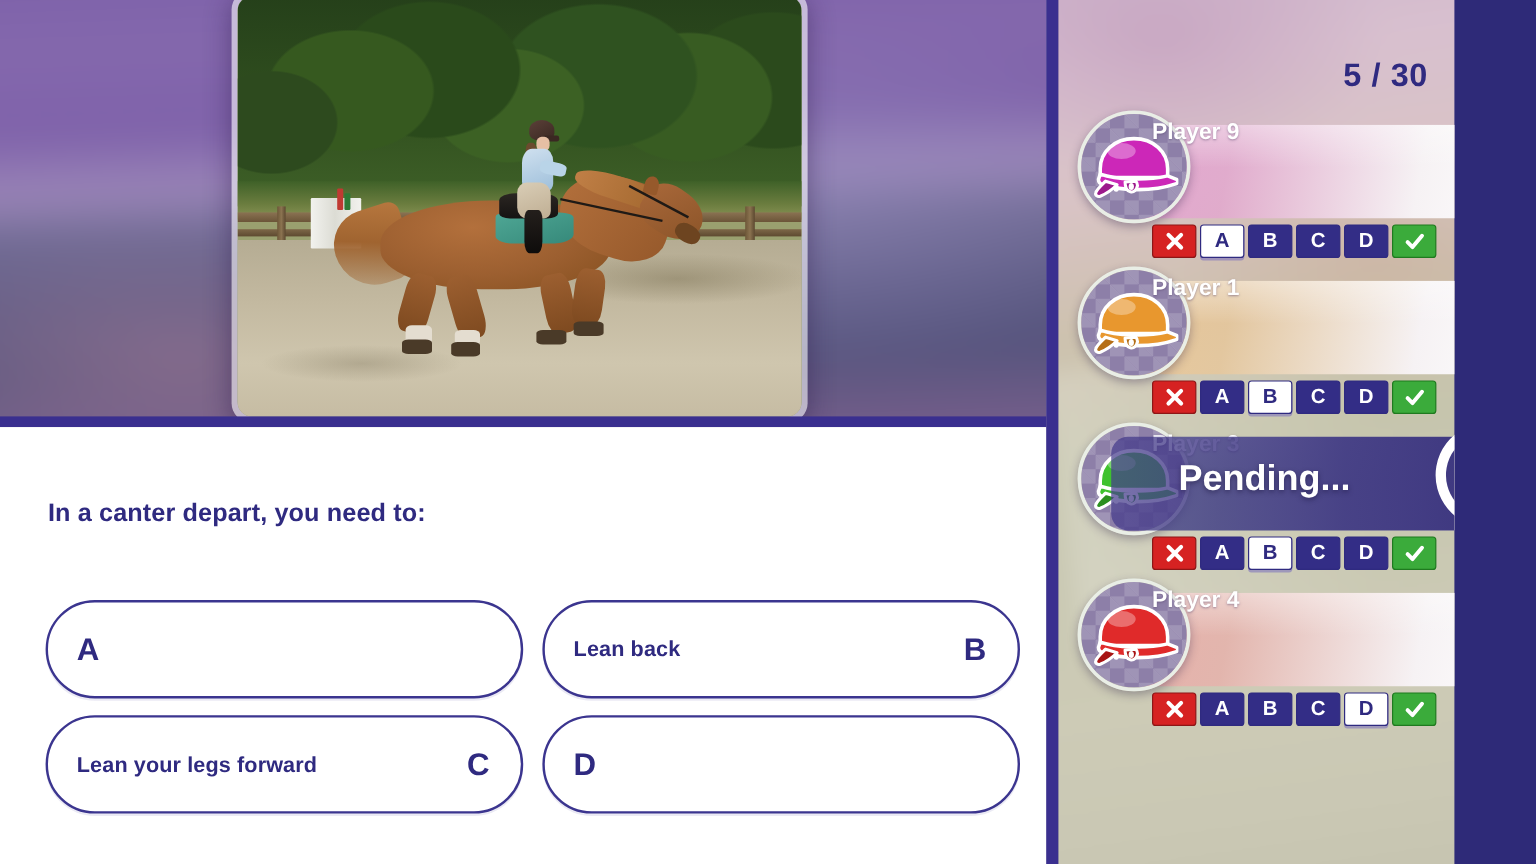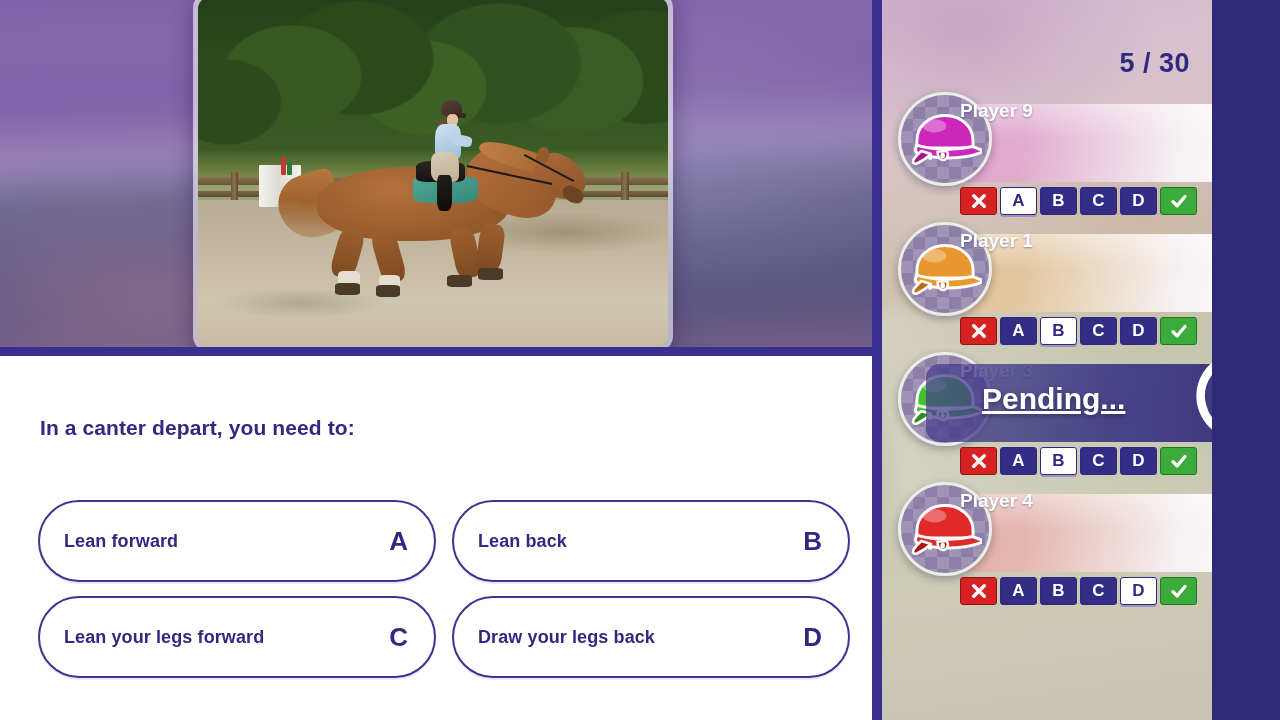--- a/index.html
+++ b/index.html
@@ -289,21 +289,20 @@
   .pending-veil{
     position:absolute; left:44px; top:12px; width:354px; height:78px;
     background:linear-gradient(90deg, rgba(70,60,140,.72) 0%, rgba(55,48,125,.90) 55%, rgba(48,42,118,.96) 100%);
     border-radius:14px 0 0 14px; z-index:5;
   }
   .pending-text{
     position:absolute; left:100px; top:30px;
     font-size:30px; font-weight:700; color:#ffffff;
     text-shadow:0 2px 4px rgba(25,20,60,.55); z-index:7;
     white-space:nowrap;
-    text-decoration:underline;
   }
   .pending-icon{
     position:absolute; right:-8px; top:-4px; width:96px; height:96px; z-index:7;
   }
   .pending-icon svg{ width:100%; height:100%; }
 </style>
 </head>
 <body>
 
 <div id="left-panel">
@@ -369,33 +368,31 @@
       </div>
     </div>
 
     <div id="media-divider"></div>
   </div>
 
   <div id="question-area">
     <div id="question-text">In a canter depart, you need to:</div>
     <div id="options-grid">
         <div class="option-btn">
-          <span class="option-label">Lean forward</span>
           <span class="option-key">A</span>
         </div>
         <div class="option-btn">
           <span class="option-label">Lean back</span>
           <span class="option-key">B</span>
         </div>
         <div class="option-btn">
           <span class="option-label">Lean your legs forward</span>
           <span class="option-key">C</span>
         </div>
         <div class="option-btn">
-          <span class="option-label">Draw your legs back</span>
           <span class="option-key">D</span>
         </div>
       </div>
   </div>
 </div>
 
 <div id="panel-divider"></div>
 
 <div id="sidebar">
   <div id="sidebar-bg"></div>

